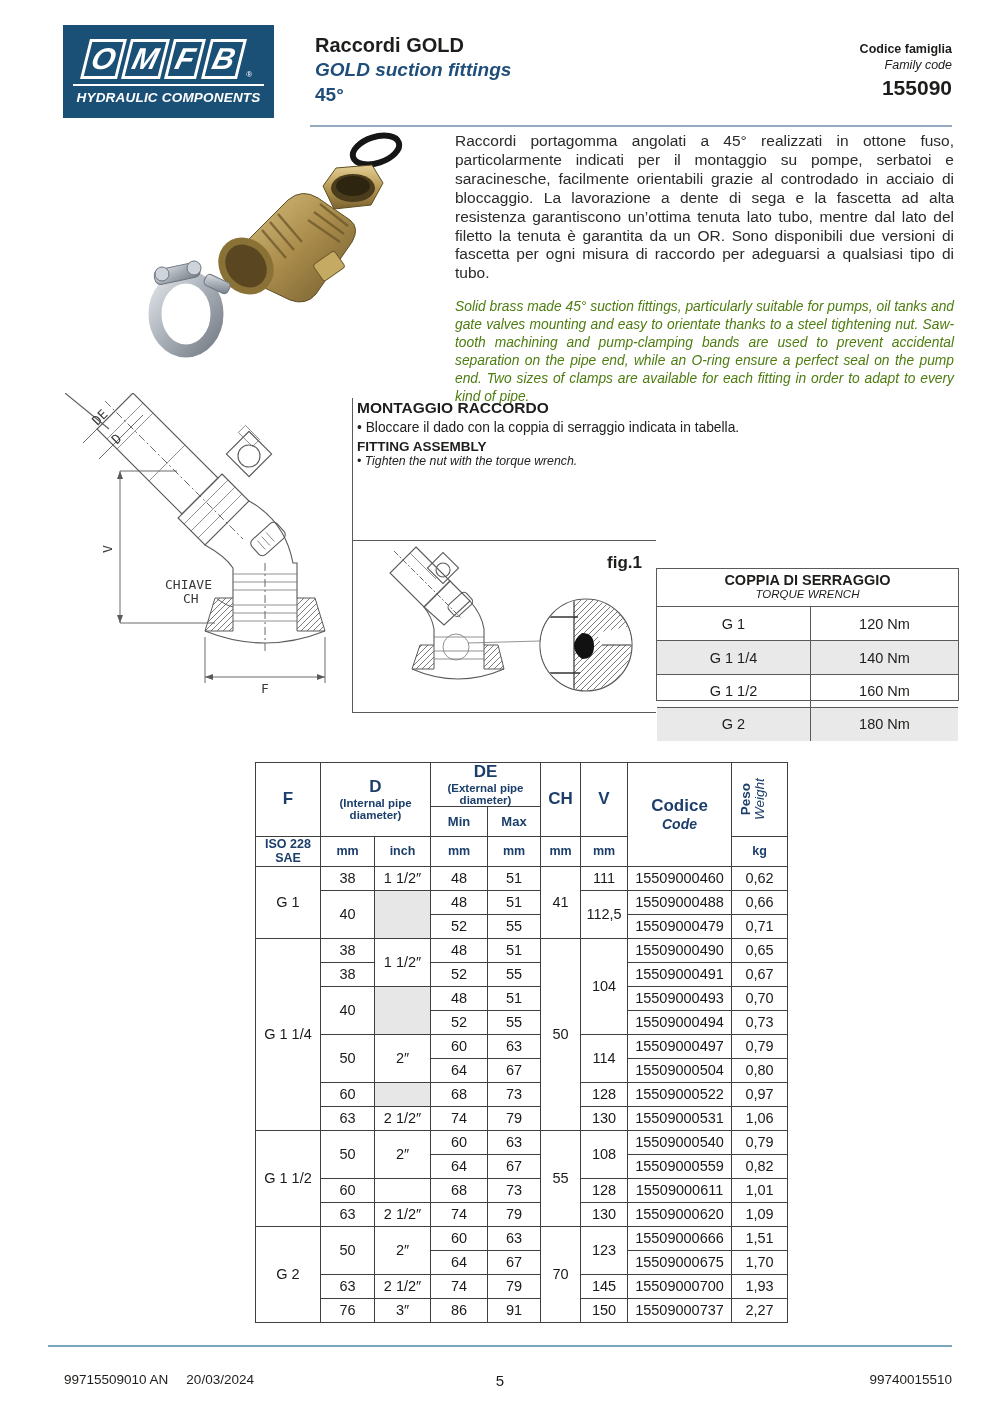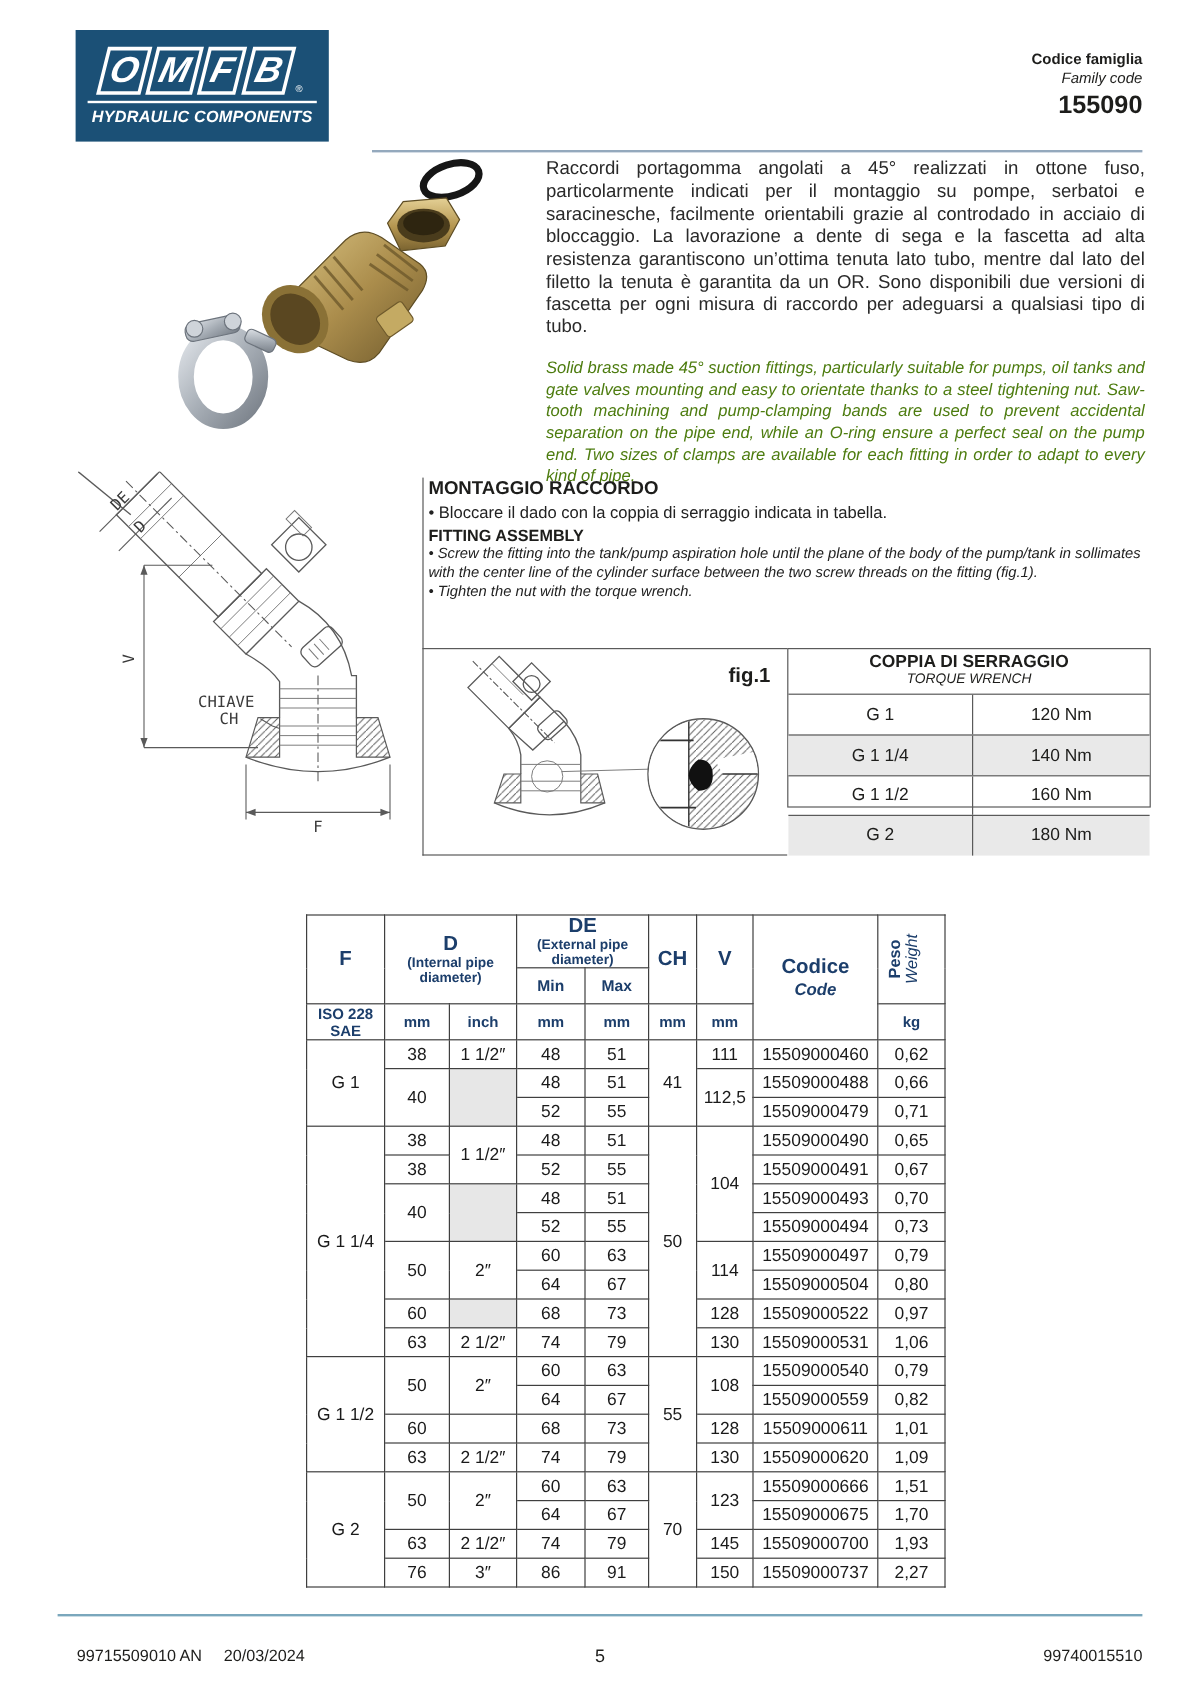--- a/index.html
+++ b/index.html
@@ -41,21 +41,21 @@
   .asm-line-en { font-size:12.3px; line-height:1.27; font-style:italic; color:#222; }
 
   
   .tech-drawing { position:absolute; left:65px; top:393px; }
   .vline-sep { position:absolute; left:352px; top:398px; width:1px; height:315px; background:#5a5a5a; }
   .figbox { position:absolute; left:352px; top:540px; width:304px; height:173px; border-top:1px solid #5a5a5a; border-bottom:1px solid #5a5a5a; }
   .fig-label { position:absolute; right:14px; top:12px; font-size:17px; font-weight:bold; color:#1d1d1b; }
   .photo { position:absolute; left:120px; top:128px; }
 
   
-  .torque { position:absolute; left:656px; top:540px; width:303px; height:133px; border-top:1px solid #5a5a5a; border-bottom:1px solid #5a5a5a; border-left:1px solid #5a5a5a; border-right:1px solid #5a5a5a; }
+  .torque { position:absolute; left:656px; top:568px; width:303px; height:133px; border-top:1px solid #5a5a5a; border-bottom:1px solid #5a5a5a; border-left:1px solid #5a5a5a; border-right:1px solid #5a5a5a; }
   .torque-head { height:38px; border-bottom:1px solid #5a5a5a; text-align:center; padding-top:3px; }
   .torque-title { font-size:14.5px; font-weight:bold; }
   .torque-sub { font-size:11.5px; font-style:italic; }
   .trow { display:flex; height:33.4px; border-top:1px solid #5a5a5a; }
   .trow:first-child { border-top:none; }
   .trow.shade { background:#e9e9e9; }
   .tcell { display:flex; align-items:center; justify-content:center; font-size:14.5px; color:#1d1d1b; }
   .tcell.c1 { width:154px; border-right:1px solid #5a5a5a; }
   .tcell.c2 { flex:1; }
 
@@ -101,20 +101,25 @@
       <span class="logo-letterbox"><span class="logo-letter">O</span></span>
       <span class="logo-letterbox"><span class="logo-letter">M</span></span>
       <span class="logo-letterbox"><span class="logo-letter">F</span></span>
       <span class="logo-letterbox"><span class="logo-letter">B</span></span>
       <span class="logo-reg">®</span>
     </div>
     <div class="logo-sep"></div>
     <div class="logo-tagline">HYDRAULIC COMPONENTS</div>
   </div>
 
+  <div class="title-block">
+    <div class="title-it">Raccordi GOLD</div>
+    <div class="title-en">GOLD suction fittings</div>
+    <div class="title-angle">45°</div>
+  </div>
 
   <div class="family-block">
     <div class="family-label-it">Codice famiglia</div>
     <div class="family-label-en">Family code</div>
     <div class="family-code">155090</div>
   </div>
 
   <div class="header-rule"></div>
 
   <svg class="photo" width="315" height="245" viewBox="0 0 315 245">
@@ -249,21 +254,20 @@
       <line class="dim" x1="140" y1="284" x2="260" y2="284"></line>
       <path d="M140,284 l8,-3 l0,6 z M260,284 l-8,-3 l0,6 z" fill="#5a5a5a"></path>
       <text class="cad" x="196" y="300">F</text>
     </g>
   </svg>
 
   <div class="assembly">
     <div class="asm-title">MONTAGGIO RACCORDO</div>
     <div class="asm-line-it">• Bloccare il dado con la coppia di serraggio indicata in tabella.</div>
     <div class="asm-title-en">FITTING ASSEMBLY</div>
-    <div class="asm-line-en">• Screw the fitting into the tank/pump aspiration hole until the plane of the body of the pump/tank in sollimates with the center line of the cylinder surface between the two screw threads on the fitting (fig.1).</div>
     <div class="asm-line-en">• Tighten the nut with the torque wrench.</div>
   </div>
 
   <div class="vline-sep"></div>
 
   <div class="figbox">
     <span class="fig-label">fig.1</span>
     <svg width="302" height="171" viewBox="0 0 302 171">
 
       <g>

